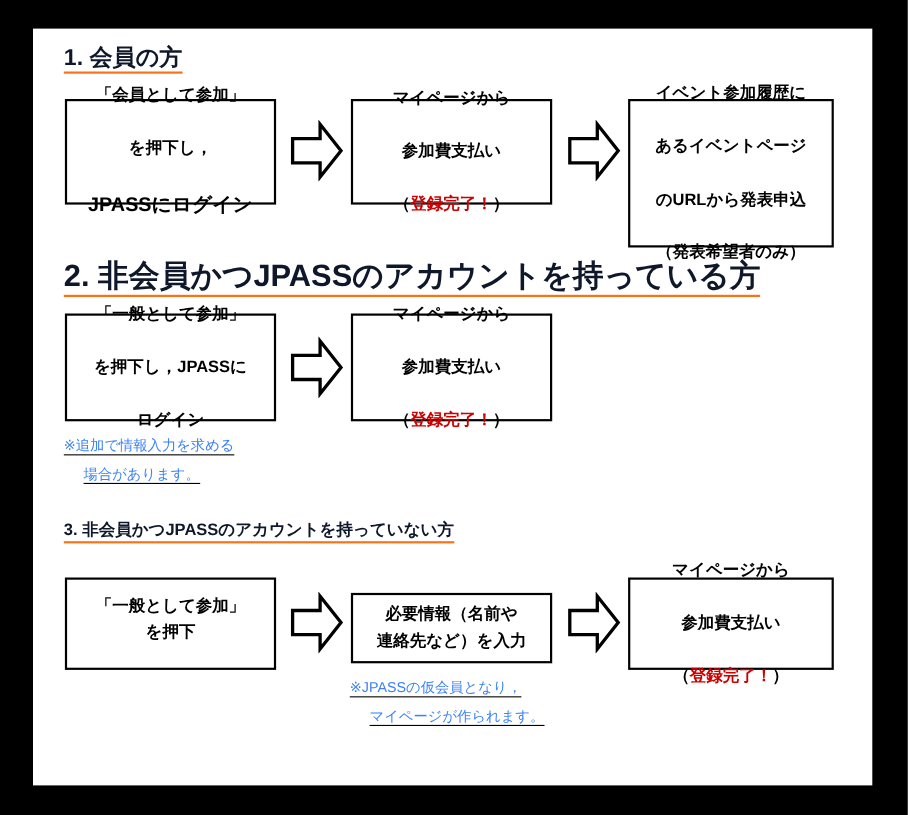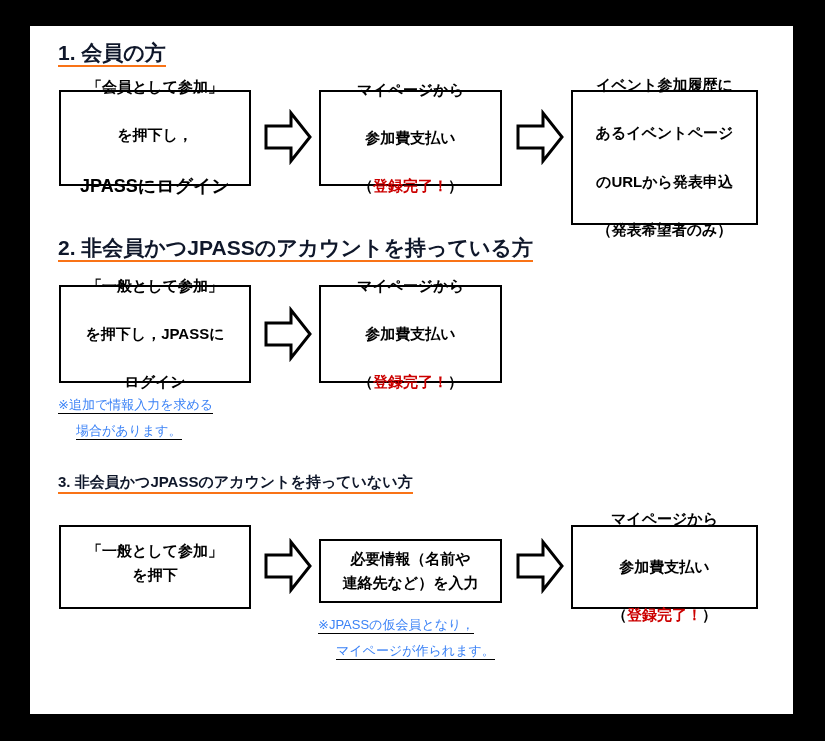--- a/index.html
+++ b/index.html
@@ -28,21 +28,21 @@
     position: absolute;
     font-weight: bold;
     color: #0f172a;
     white-space: nowrap;
     letter-spacing: 0px;
     border-bottom: 2px solid #f97316;
     padding-bottom: 1px;
     line-height: 1.1;
   }
   .sh-1 { left: 28px; top: 15px;  font-size: 21px; }
-  .sh-2 { left: 28px; top: 210px; font-size: 21px; }
+  .sh-2 { left: 28px; top: 210px; font-size: 28px; }
   .sh-3 { left: 28px; top: 448px; font-size: 15px; }
 
   
   .row {
     position: absolute;
     left: 0;
     width: 763px;
   }
   .row-1 { top: 58px;  height: 140px; }
   .row-2 { top: 255px; height: 105px; }

